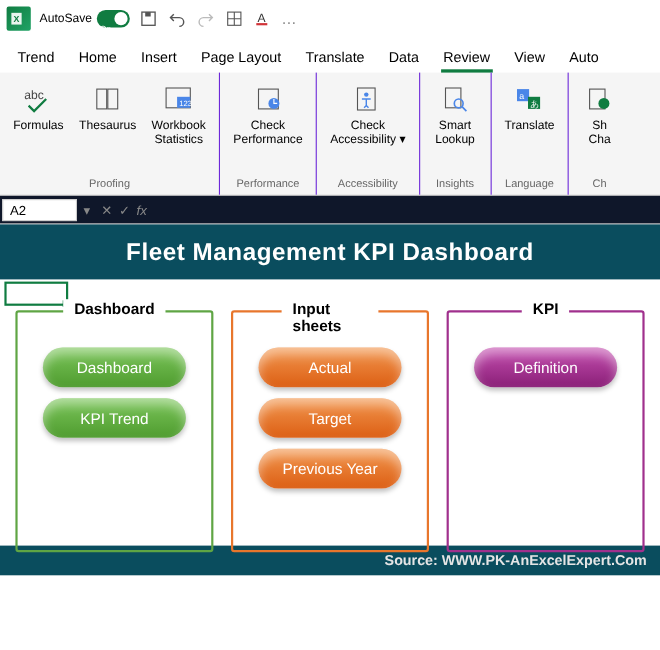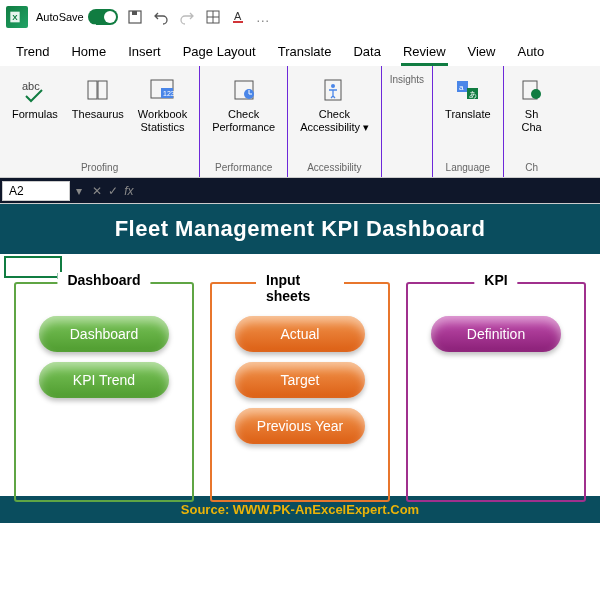--- a/index.html
+++ b/index.html
@@ -41,21 +41,21 @@
 .panel { flex: 1; border: 2px solid; border-radius: 3px; position: relative; padding: 22px 10px 14px; min-height: 220px; }
 .panel-title { position: absolute; top: -12px; left: 50%; transform: translateX(-50%); background: #fff; padding: 0 10px; font-weight: bold; font-size: 14px; }
 .panel.green { border-color: #5fa544; }
 .panel.orange { border-color: #e8762c; }
 .panel.purple { border-color: #a0308d; }
 .pill { display: block; margin: 10px auto; padding: 10px 16px; border-radius: 22px; color: #fff; font-size: 14px; font-weight: 500; text-align: center; width: 130px; box-shadow: inset 0 6px 10px rgba(255,255,255,0.45), 0 3px 5px rgba(0,0,0,0.25); cursor: pointer; }
 .pill.g { background: linear-gradient(#7bc55a, #4f9c2f); }
 .pill.o { background: linear-gradient(#f2964e, #dc5f14); text-align: center; }
 .pill.p { background: linear-gradient(#c44fb0, #8a1f77); }
 
-.source { background: #0a4d5e; color: #eab308; font-size: 13px; font-weight: bold; text-align: center; padding: 6px 12px; margin-top: -6px; }
+.source { background: #0a4d5e; color: #e5e5e5; font-size: 13px; font-weight: bold; text-align: right; padding: 6px 12px; margin-top: -6px; }
 </style>
 </head>
 <body>
 
 <div class="titlebar">
   <div class="excel-logo">
     <svg viewBox="0 0 24 24">
         <rect x="2" y="4" width="14" height="16" fill="#fff" opacity="0.9"></rect>
         <text x="5" y="17" font-size="12" fill="#107c41" font-weight="bold">X</text>
       </svg>
@@ -174,20 +174,33 @@
             </svg>
           </div>
         <div class="label"><span style="white-space:pre-line">Check
 Accessibility</span> <span>▾</span></div>
       </div>
     </div>
     <div class="group-label">Accessibility</div>
   </div>
 
   <div class="group">
+    <div class="group-items">
+      <div class="ribbon-btn">
+        <div class="icon">
+            <svg width="30" height="28" viewBox="0 0 30 28">
+              <rect x="6" y="4" width="14" height="18" fill="none" stroke="#555"></rect>
+              <circle cx="18" cy="18" r="4" fill="none" stroke="#4a86e8" stroke-width="1.5"></circle>
+              <line x1="21" y1="21" x2="25" y2="25" stroke="#4a86e8" stroke-width="1.5"></line>
+            </svg>
+          </div>
+        <div class="label" style="white-space:pre-line">Smart
+Lookup</div>
+      </div>
+    </div>
     <div class="group-label">Insights</div>
   </div>
 
   <div class="group">
     <div class="group-items">
       <div class="ribbon-btn">
         <div class="icon">
             <svg width="30" height="28" viewBox="0 0 30 28">
               <rect x="4" y="5" width="11" height="11" fill="#4a86e8"></rect>
               <text x="6" y="14" font-size="8" fill="#fff">a</text>

